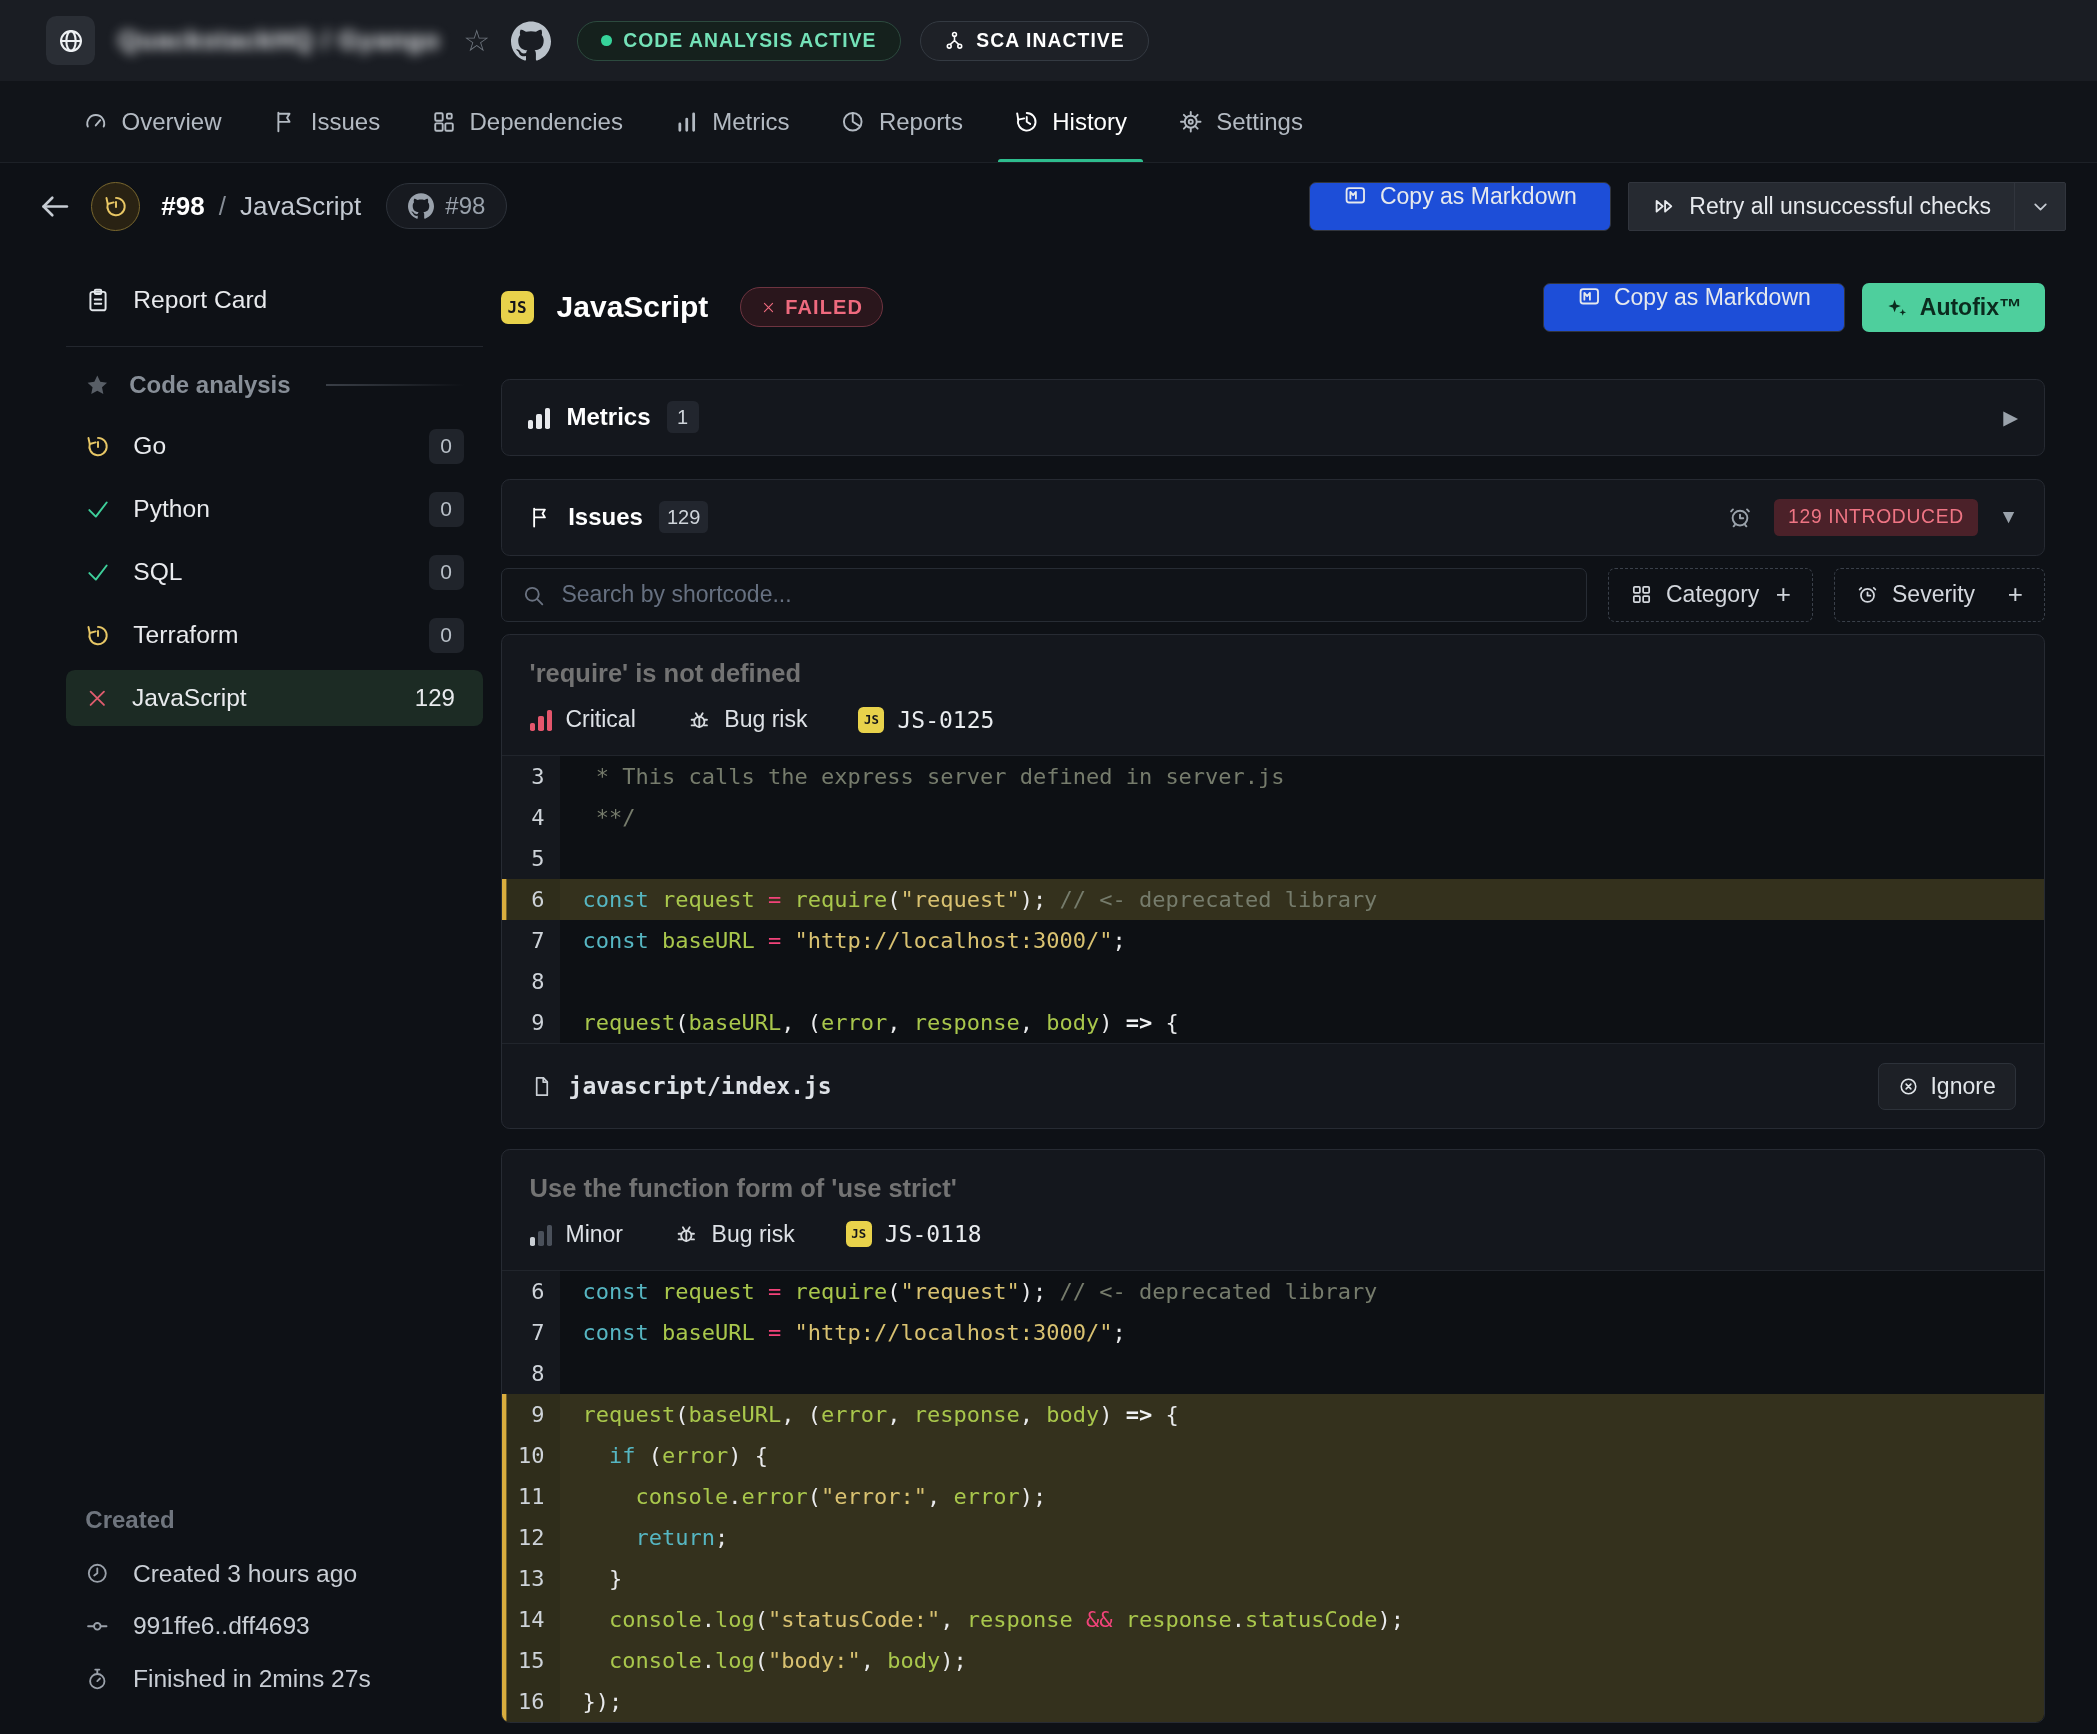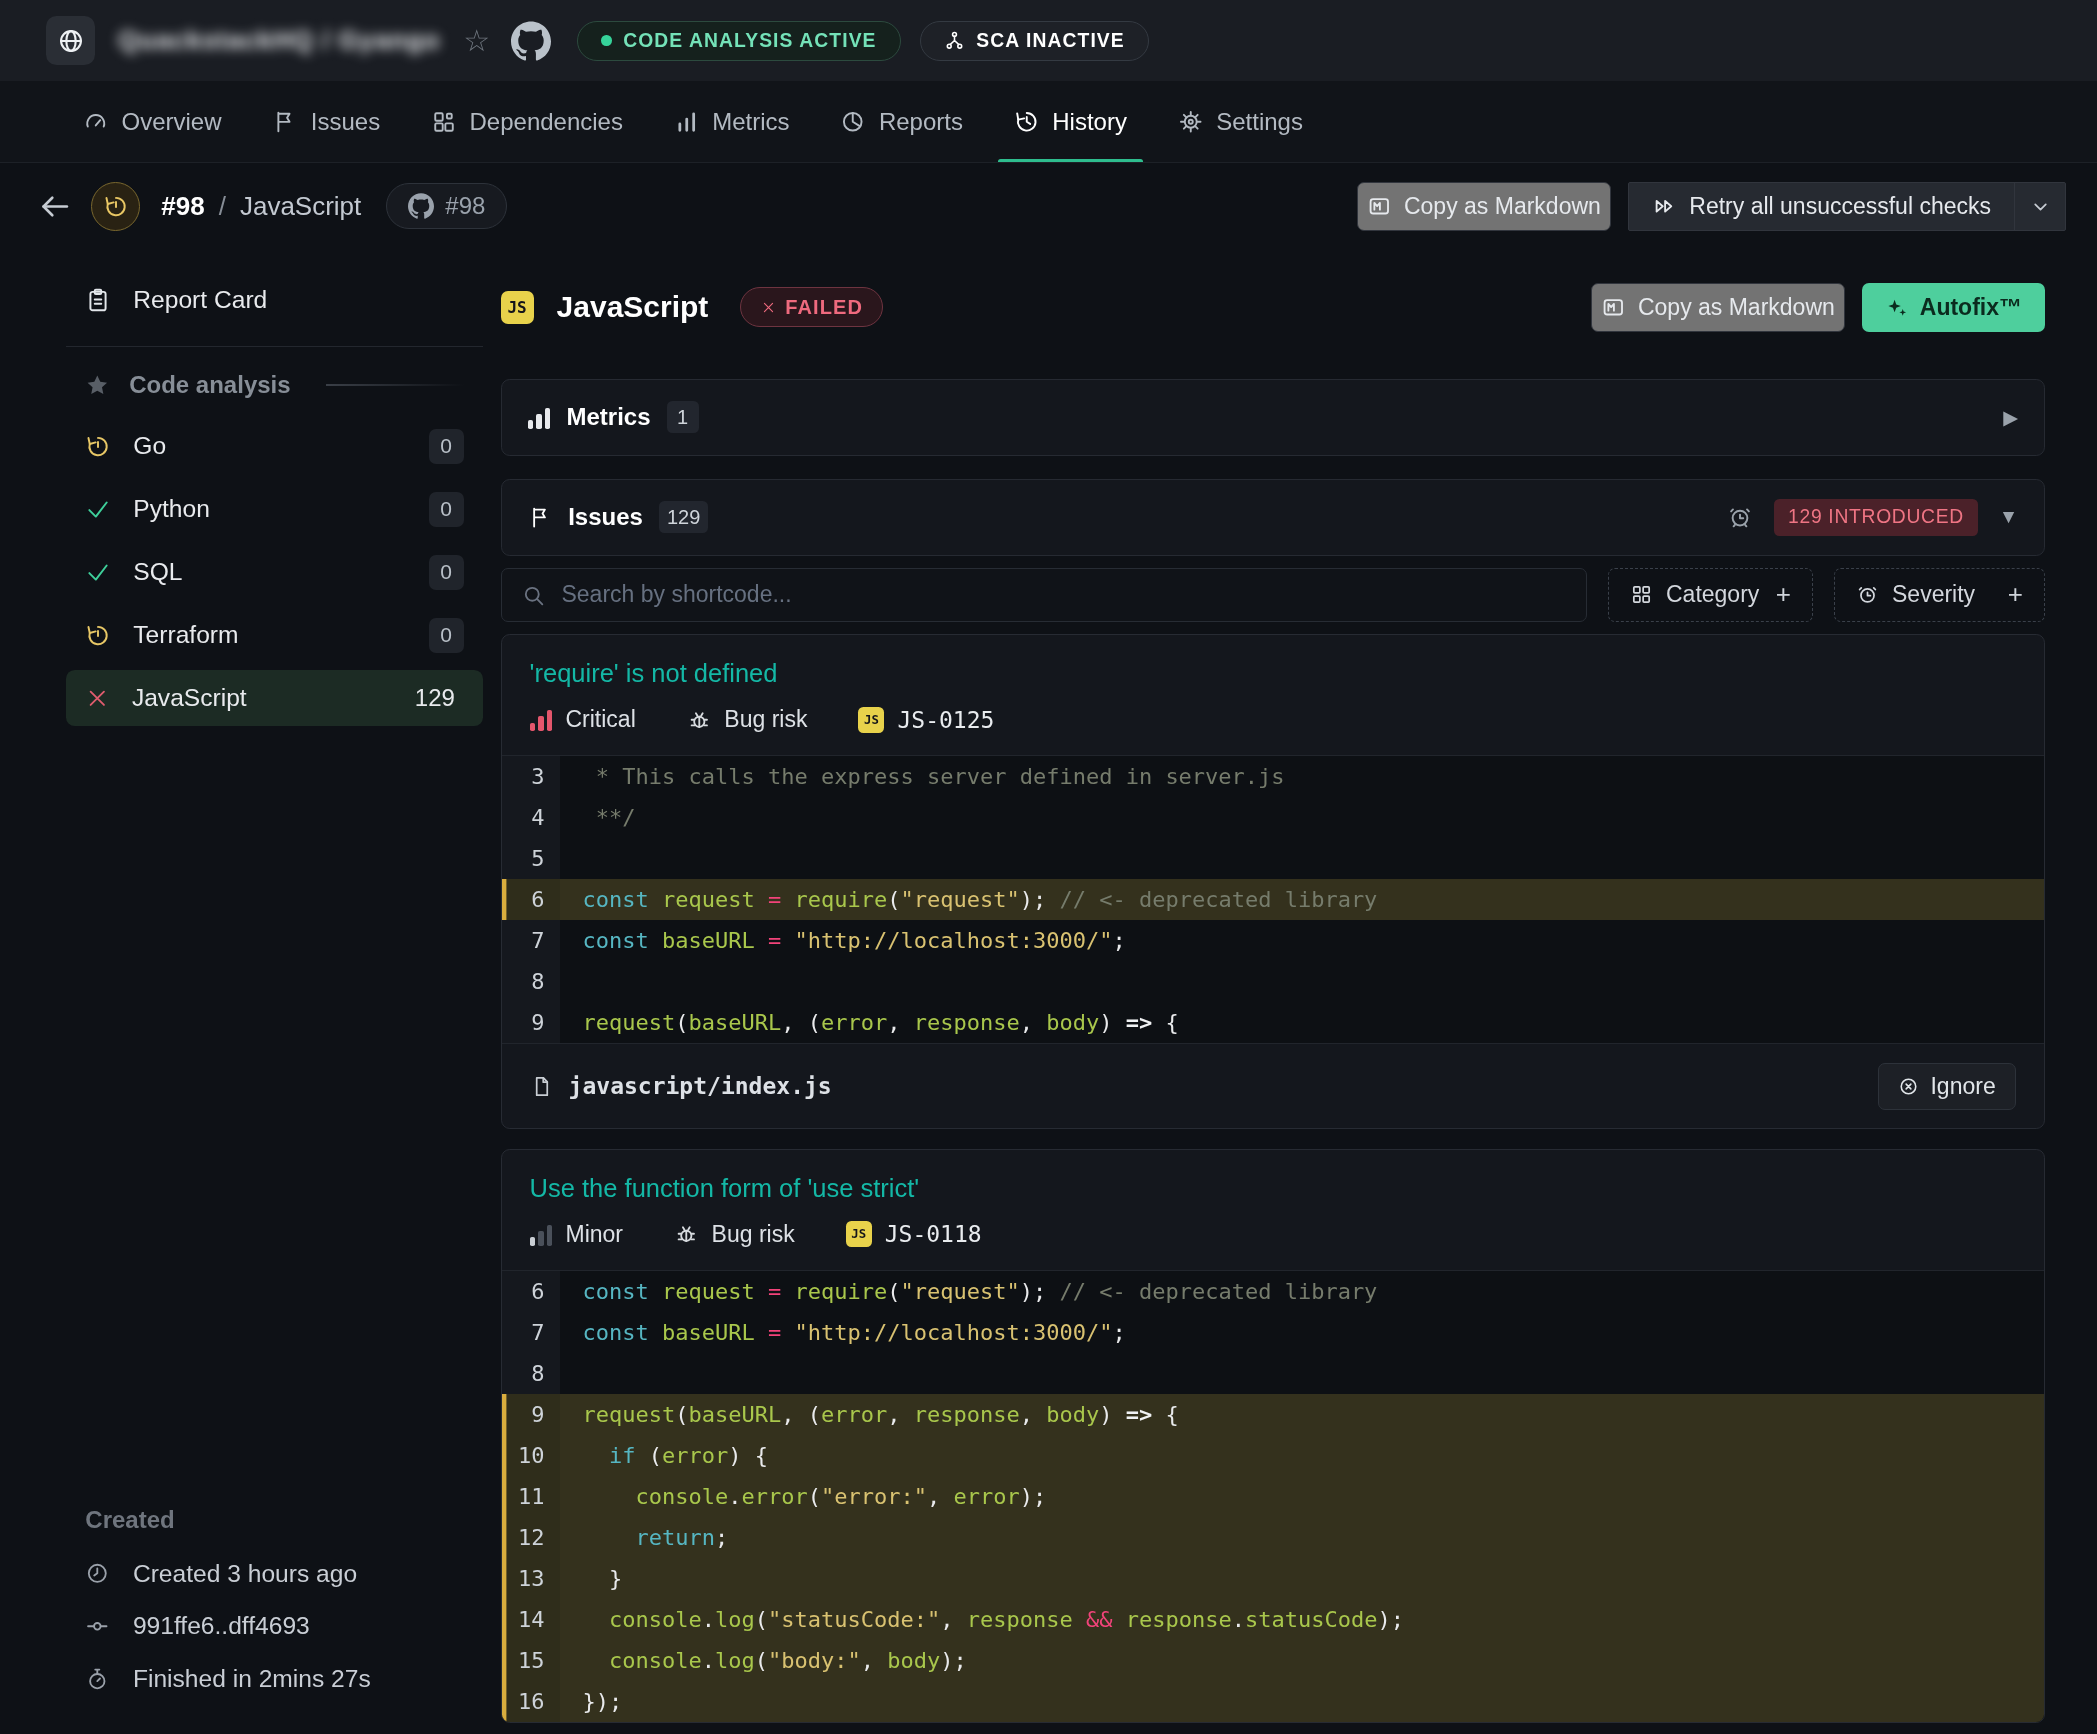--- a/index.html
+++ b/index.html
@@ -34,22 +34,22 @@
   
   .crumb-row { height:86px; display:flex; align-items:center; padding:0 32px 0 37px; }
   .back-btn { color:#c6ccd3; cursor:pointer; }
   .run-icon { width:49px; height:49px; border-radius:50%; background:#292213; border:1.8px solid #79672e; display:grid; place-items:center; color:#e9c764; margin-left:19.3px; }
   .run-number { margin-left:21px; font-size:26px; font-weight:700; color:#ffffff; }
   .crumb-sep { margin:0 14px; font-size:26px; color:#868d96; }
   .crumb-analyzer { font-size:26px; color:#c3c9d1; }
   .ref-pill { margin-left:24.6px; height:46px; border-radius:877px; border:0.9px solid #2d323a; background:#171a20; padding:0 21px;
               display:flex; align-items:center; gap:11.4px; color:#9aa2ac; font-size:24px; }
   .crumb-right { margin-left:auto; display:flex; gap:17.6px; }
-  .btn { height:49px; border-radius:7px; border:0.9px solid #31353d; background:#737373; color:#e6e9ed;
-         font-size:23px; padding:0 9px; display:inline-flex; align-items:center; gap:12.3px; cursor:pointer; font-family:inherit; }
+  .btn { height:49px; border-radius:7px; border:0.9px solid #31353d; background:#1d4ed8; color:#e6e9ed;
+         font-size:23px; padding:0 33px; display:inline-flex; gap:12.3px; cursor:pointer; font-family:inherit; }
   .split-btn { display:flex; align-items:stretch; border:0.9px solid #31353d; border-radius:2px; background:#262a31; overflow:hidden; cursor:pointer; }
   .split-main { display:flex; align-items:center; gap:12.3px; padding:0 23px; font-size:23px; color:#e6e9ed; }
   .split-chev { width:51px; display:grid; place-items:center; border-left:0.9px solid #31353d; color:#c7ccd3; }
 
   
   .content { display:flex; align-items:flex-start; padding-top:23px; height:calc(1735px - 81px - 82px - 86px); }
   .sidebar { width:417px; margin-left:66px; flex:none; display:flex; flex-direction:column; height:100%; }
   .maincol { flex:1; margin-left:17.6px; margin-right:53px; }
 
   
@@ -100,21 +100,21 @@
   .search-box input::placeholder { color:#667080; }
   .filter-btn { height:54px; border-radius:7px; border:1.3px dashed #3a404a; background:transparent; color:#d3d7dd;
                 font-size:23px; display:flex; align-items:center; gap:13px; padding:0 21px; cursor:pointer; font-family:inherit; }
   .filter-btn.category { width:205px; }
   .filter-btn.severity { width:211px; }
   .filter-btn .plus { margin-left:auto; font-size:26px; font-weight:300; color:#cfd4da; }
 
   
   .card { border:0.9px solid #272b33; border-radius:8.8px; background:#14171d; margin-bottom:19.3px; overflow:hidden; }
   .card-head { padding:24px 28px 22px; }
-  .card-title { font-size:25.5px; font-weight:400; color:#14b8a6; }
+  .card-title { font-size:25.5px; font-weight:700; color:#737373; }
   .meta-row { margin-top:18.4px; display:flex; align-items:center; gap:51px; }
   .meta-item { display:flex; align-items:center; gap:13px; font-size:23px; color:#dde1e6; }
   .bars { display:flex; align-items:flex-end; gap:3.5px; height:23px; }
   .bars i { width:5.3px; border-radius:1.8px; display:block; }
   .bars i:nth-child(1){height:8.8px;} .bars i:nth-child(2){height:15px;} .bars i:nth-child(3){height:21px;}
   .bars.sev-critical i { background:#e4566c; }
   .bars.sev-minor i { background:#4a505a; } .bars.sev-minor i:nth-child(1){ background:#c9ced4; }
   .bug-icn { color:#d6dade; }
   .shortcode { font-family:"DejaVu Sans Mono", monospace; font-size:23px; color:#e9ecef; }
   .js-mini { width:26px; height:26px; border-radius:5.3px; background:#e8d24b; color:#14151a; display:grid; place-items:center;

